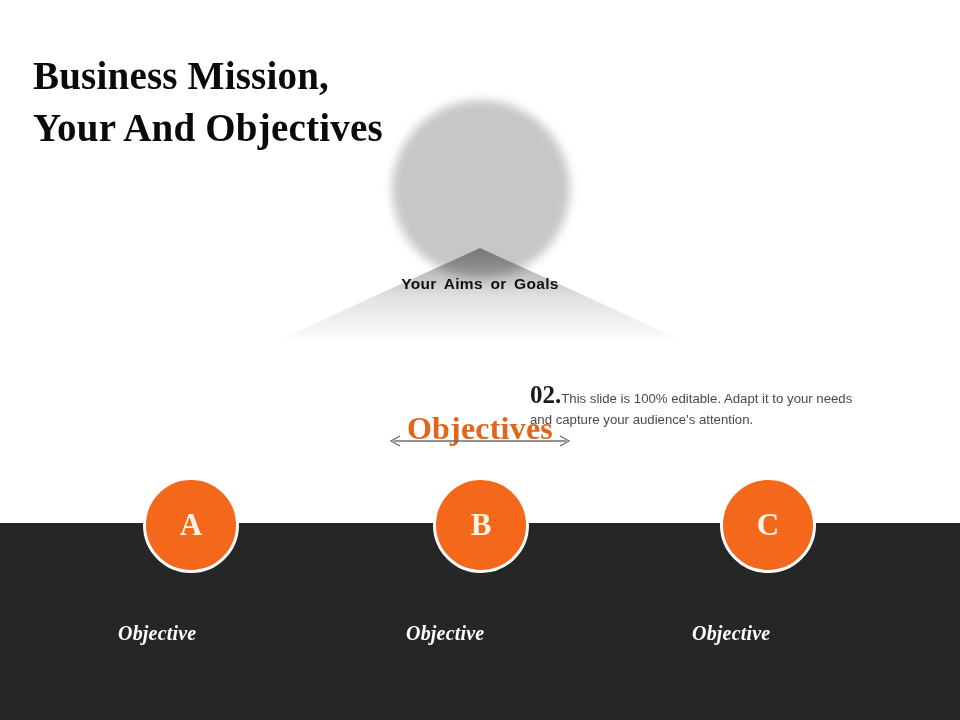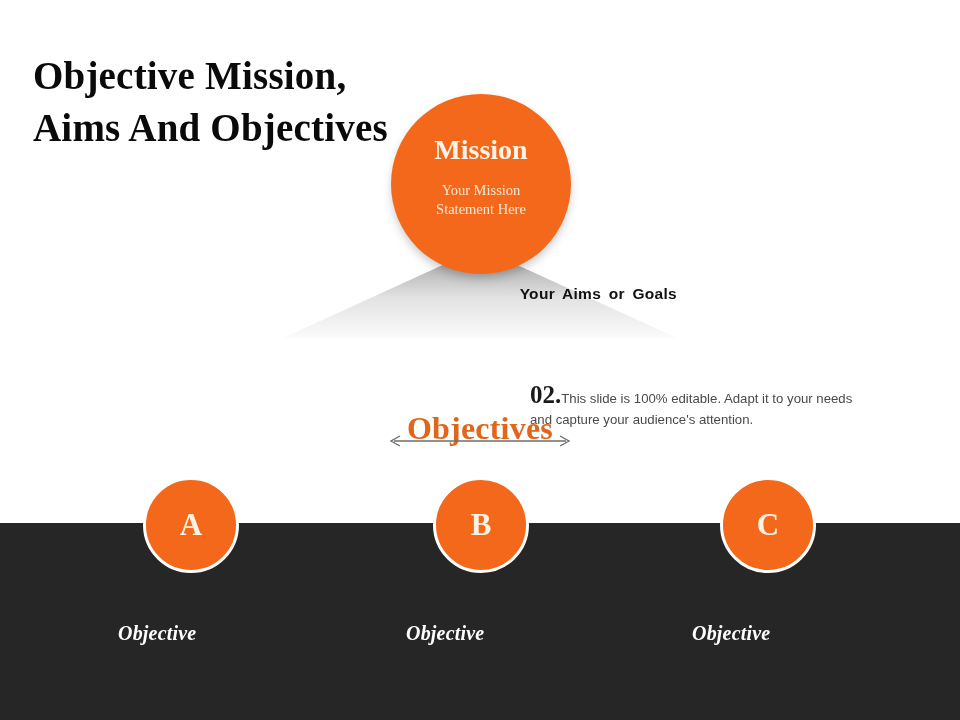--- a/index.html
+++ b/index.html
@@ -51,23 +51,23 @@
     left: 283px;
     top: 248px;
     width: 394px;
     height: 92px;
   }
   .aims-triangle svg { display: block; }
 
   .aims-label {
     position: absolute;
     left: 283px;
-    top: 285px;
+    top: 275px;
     width: 394px;
-    text-align: right;
+    text-align: center;
     font-family: "Liberation Sans", sans-serif;
     font-weight: bold;
     font-size: 15.5px;
     color: #111111;
     letter-spacing: 0.3px;
     word-spacing: 3px;
   }
 
   
   .mission-shadow {
@@ -192,45 +192,38 @@
   .obj-label-b { left: 406px; }
   .obj-label-c { left: 692px; }
 </style>
 </head>
 <body>
 
 <div class="slide">
 
   <div class="dark-band"></div>
 
-  <div class="slide-title">Objective Mission, Aims And Objectives</div>
+  <div class="slide-title">Business Mission, Your And Objectives</div>
 
   <div class="aims-triangle">
     <svg width="394" height="92" viewBox="0 0 394 92" xmlns="http://www.w3.org/2000/svg">
       <defs>
         <linearGradient id="triGrad" x1="0" y1="0" x2="0" y2="1">
           <stop offset="0%" stop-color="#9a9a9a"></stop>
           <stop offset="55%" stop-color="#e2e2e2"></stop>
           <stop offset="100%" stop-color="#fbfbfb"></stop>
         </linearGradient>
       </defs>
       <polygon points="197,0 394,90 0,90" fill="url(#triGrad)"></polygon>
     </svg>
   </div>
 
   <div class="aims-label">Your Aims or Goals</div>
 
   <div class="mission-shadow"></div>
-  <div class="mission-circle">
-    <div class="mission-title">Mission</div>
-    <div class="mission-sub">
-      <span>Your Mission</span><br>
-      <span>Statement Here</span>
-    </div>
-  </div>
 
 
   <div class="point point-02">
     <span class="point-num">02.</span><span class="point-text">This slide is 100% editable. Adapt it to your needs and capture your audience's attention.</span>
   </div>
 
   <div class="objectives-heading">Objectives</div>
 
   <div class="objectives-arrow">
     <svg width="184" height="18" viewBox="0 0 184 18" xmlns="http://www.w3.org/2000/svg">

